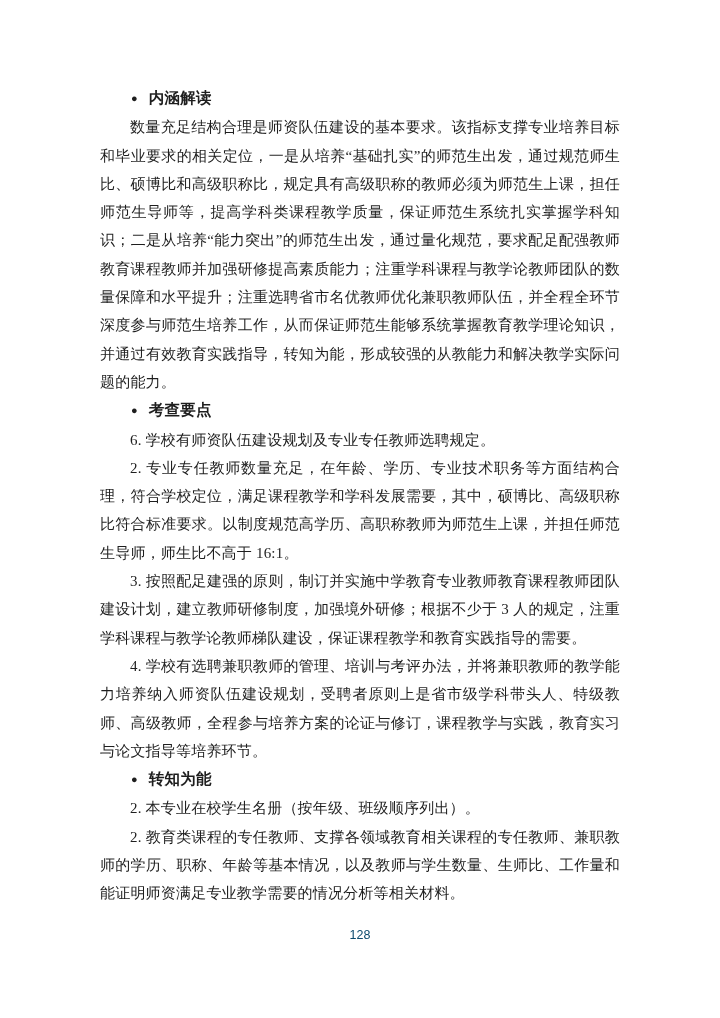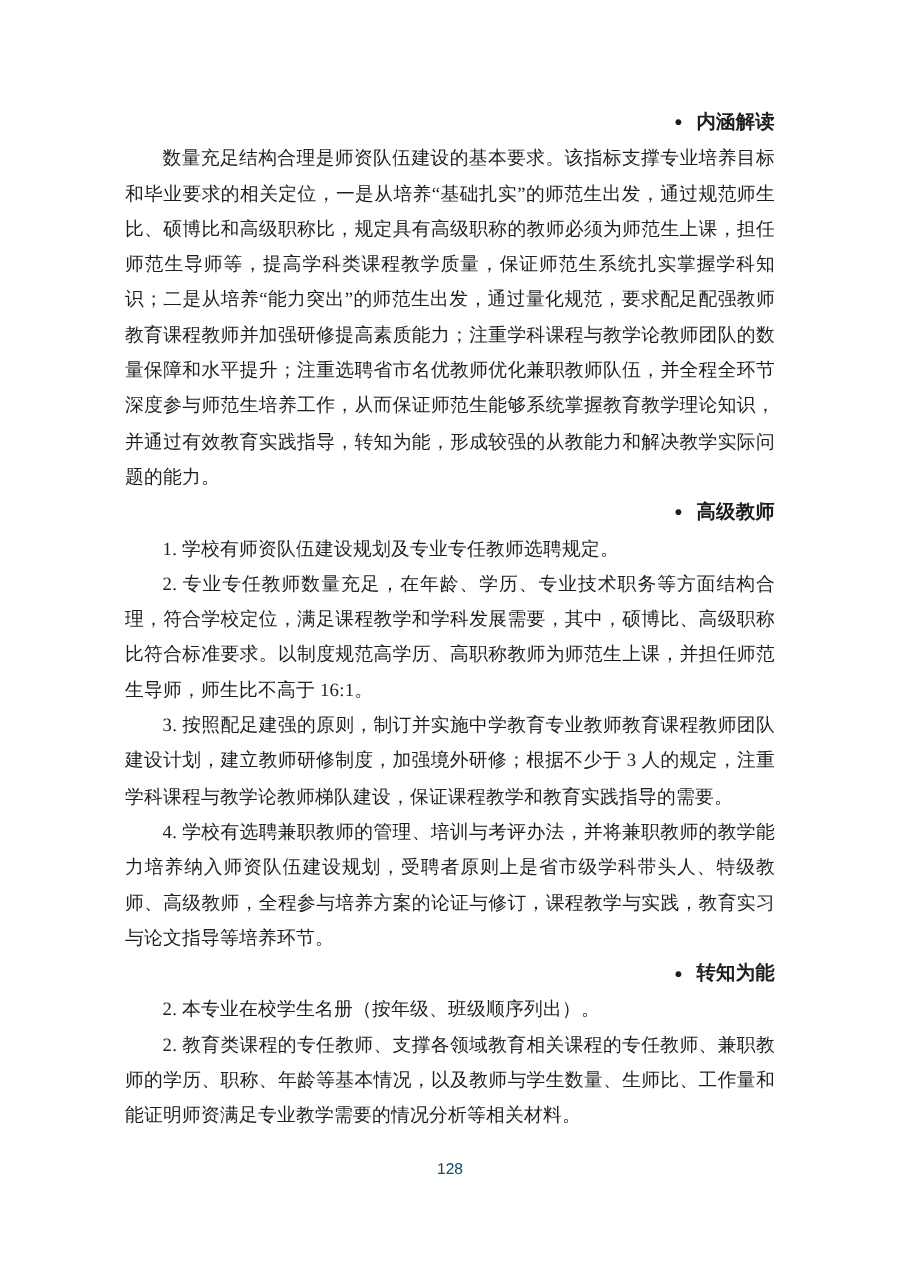--- a/index.html
+++ b/index.html
@@ -20,21 +20,21 @@
     font-size: 15px;
     line-height: 28.3px;
     text-align: justify;
     text-justify: inter-ideograph;
     letter-spacing: 0.2px;
   }
   p { margin: 0; padding: 0; }
   .heading {
     font-weight: bold;
     padding-left: 31px;
-    text-align: right;
+    text-align: left;
     font-size: 15.5px;
   }
   .heading .bullet {
     font-size: 11px;
     margin-right: 11px;
     position: relative;
     top: -1px;
   }
   .para { text-indent: 2em; }
   .page-number {
@@ -53,23 +53,23 @@
 
 <div class="page">
   <div class="content">
 
     <p class="heading">
       <span class="bullet">●</span><span>内涵解读</span>
     </p>
     <p class="para">数量充足结构合理是师资队伍建设的基本要求。该指标支撑专业培养目标和毕业要求的相关定位，一是从培养“基础扎实”的师范生出发，通过规范师生比、硕博比和高级职称比，规定具有高级职称的教师必须为师范生上课，担任师范生导师等，提高学科类课程教学质量，保证师范生系统扎实掌握学科知识；二是从培养“能力突出”的师范生出发，通过量化规范，要求配足配强教师教育课程教师并加强研修提高素质能力；注重学科课程与教学论教师团队的数量保障和水平提升；注重选聘省市名优教师优化兼职教师队伍，并全程全环节深度参与师范生培养工作，从而保证师范生能够系统掌握教育教学理论知识，并通过有效教育实践指导，转知为能，形成较强的从教能力和解决教学实际问题的能力。</p>
 
     <p class="heading">
-      <span class="bullet">●</span><span>高级教师</span>
+      <span class="bullet">●</span><span>考查要点</span>
     </p>
-    <p class="para">1. 学校有师资队伍建设规划及专业专任教师选聘规定。</p>
+    <p class="para">6. 学校有师资队伍建设规划及专业专任教师选聘规定。</p>
     <p class="para">2. 专业专任教师数量充足，在年龄、学历、专业技术职务等方面结构合理，符合学校定位，满足课程教学和学科发展需要，其中，硕博比、高级职称比符合标准要求。以制度规范高学历、高职称教师为师范生上课，并担任师范生导师，师生比不高于 16:1。</p>
     <p class="para">3. 按照配足建强的原则，制订并实施中学教育专业教师教育课程教师团队建设计划，建立教师研修制度，加强境外研修；根据不少于 3 人的规定，注重学科课程与教学论教师梯队建设，保证课程教学和教育实践指导的需要。</p>
     <p class="para">4. 学校有选聘兼职教师的管理、培训与考评办法，并将兼职教师的教学能力培养纳入师资队伍建设规划，受聘者原则上是省市级学科带头人、特级教师、高级教师，全程参与培养方案的论证与修订，课程教学与实践，教育实习与论文指导等培养环节。</p>
 
     <p class="heading">
       <span class="bullet">●</span><span>转知为能</span>
     </p>
     <p class="para">2. 本专业在校学生名册（按年级、班级顺序列出）。</p>
     <p class="para">2. 教育类课程的专任教师、支撑各领域教育相关课程的专任教师、兼职教师的学历、职称、年龄等基本情况，以及教师与学生数量、生师比、工作量和能证明师资满足专业教学需要的情况分析等相关材料。</p>
 

